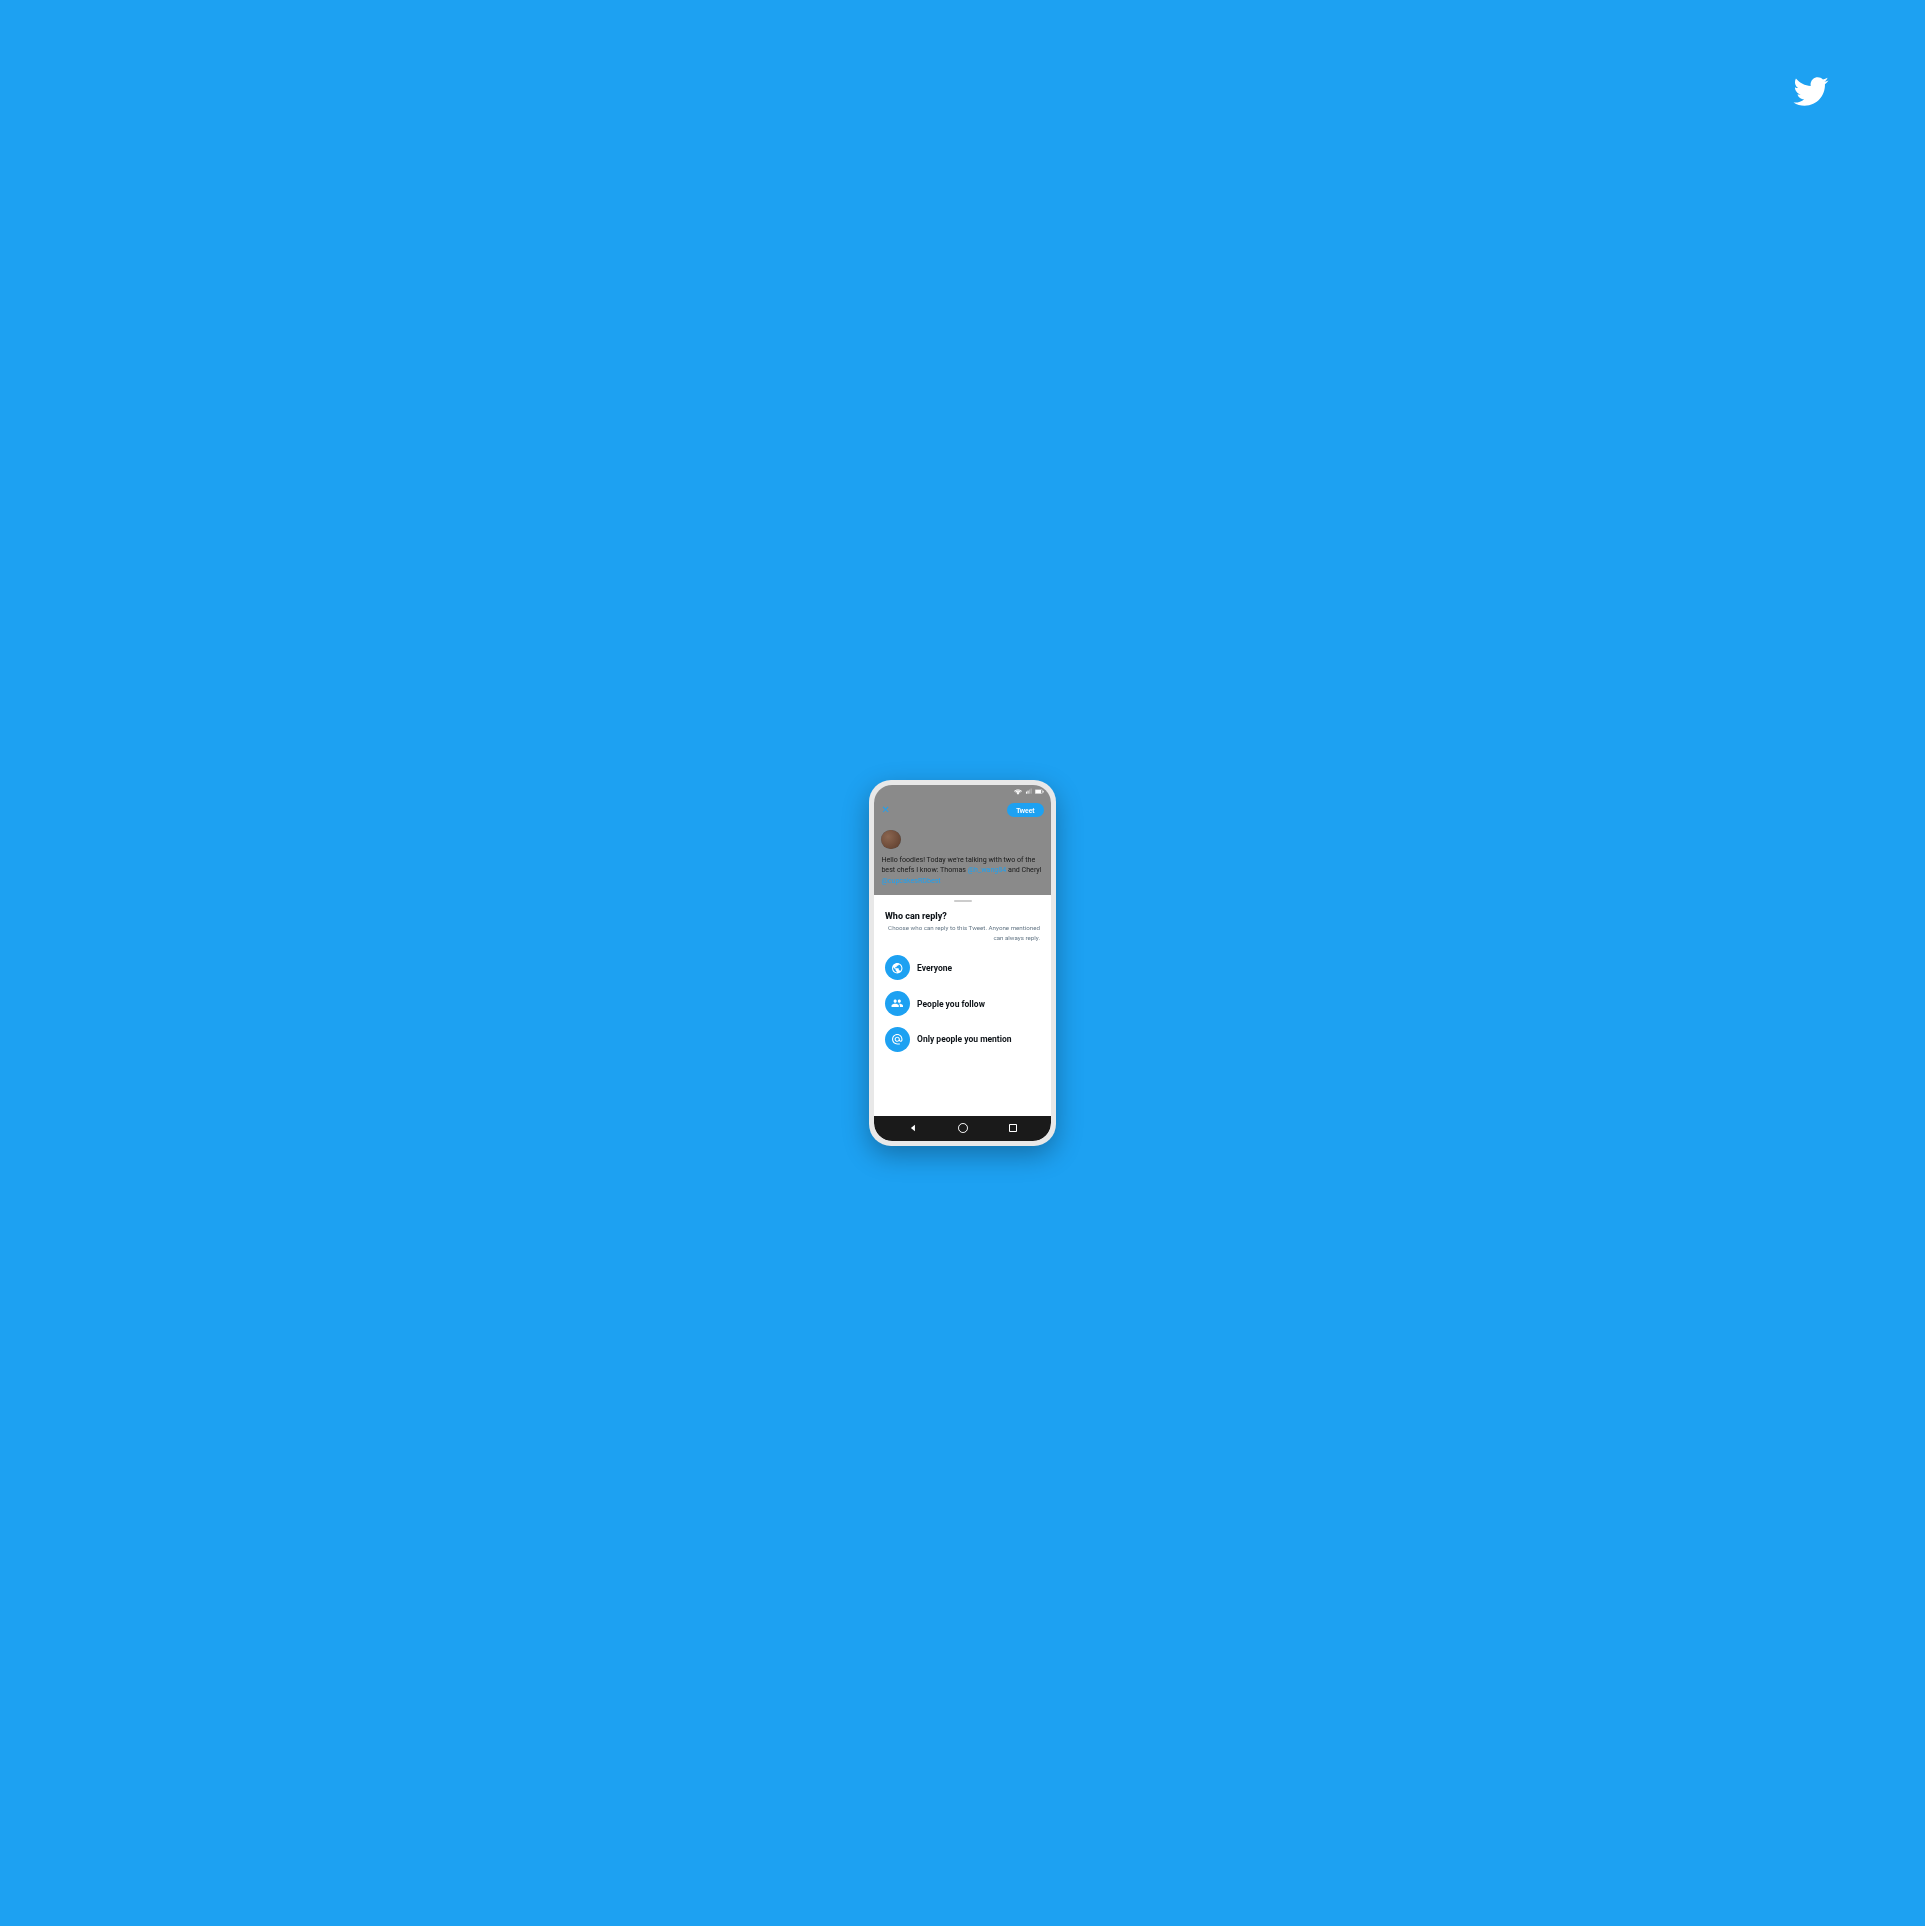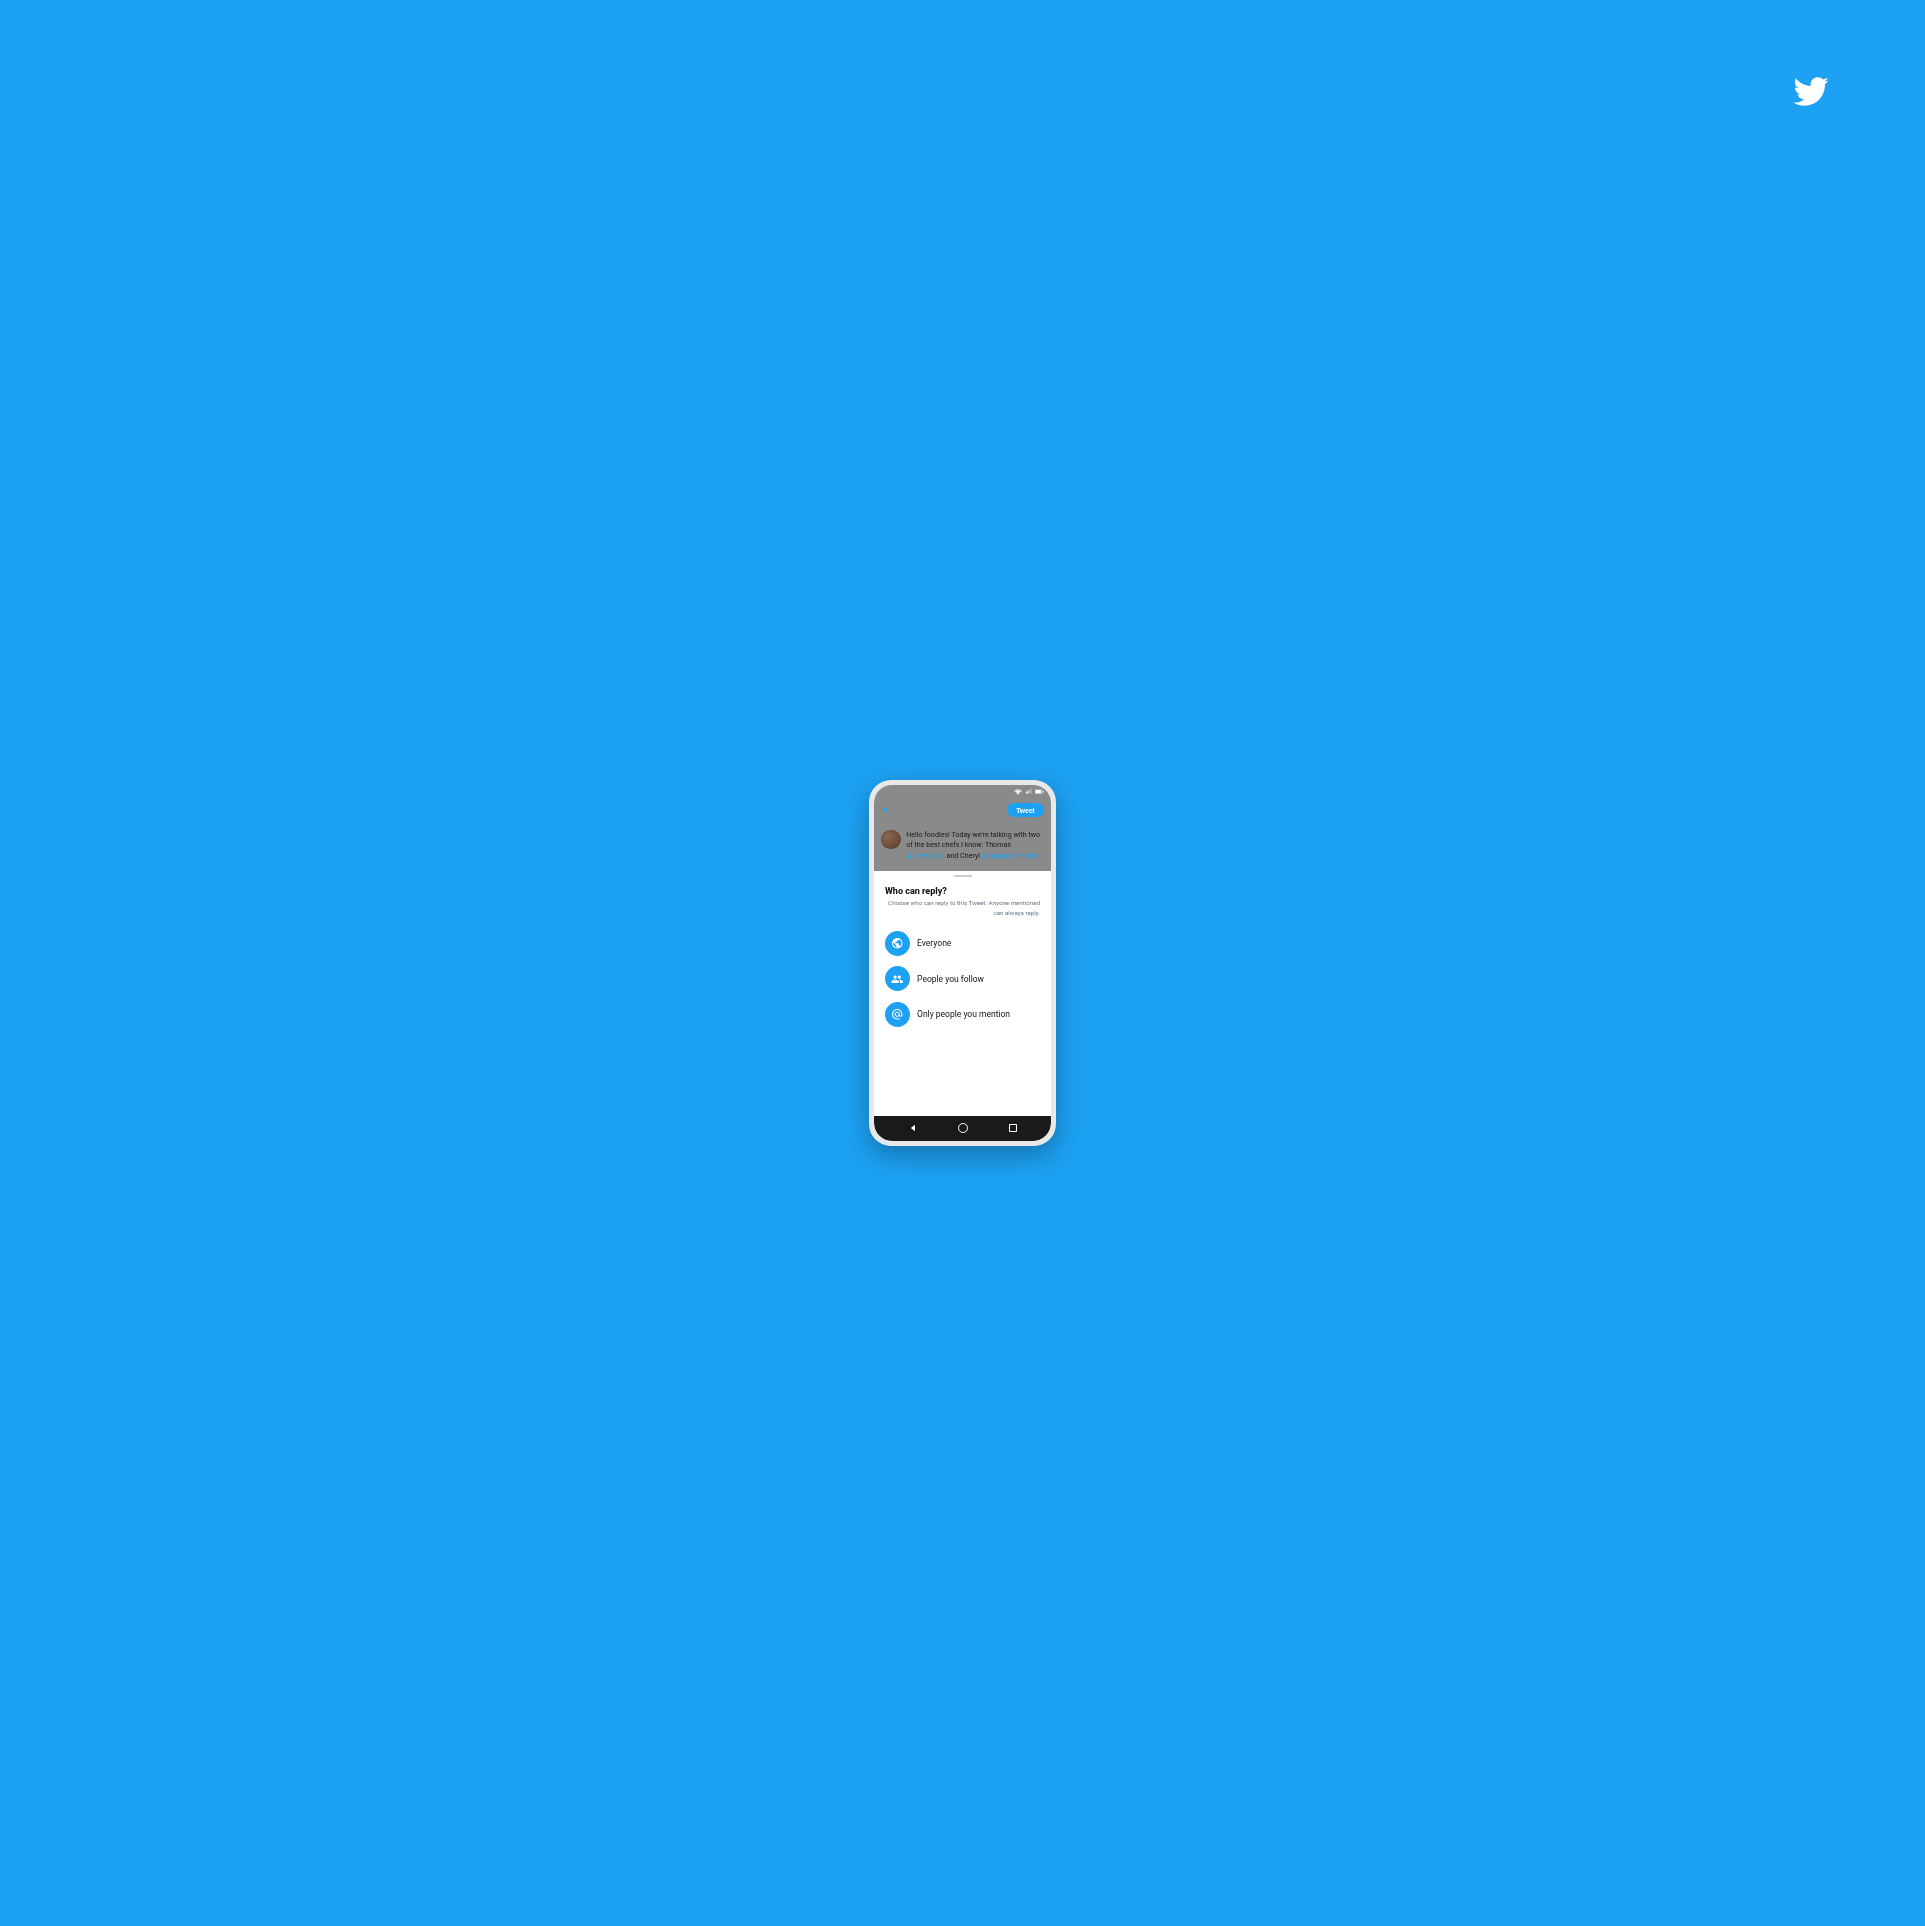--- a/index.html
+++ b/index.html
@@ -87,20 +87,21 @@
       font-weight: bold;
       cursor: pointer;
     }
 
     
     .tweet-content {
       background: #8a8a8a;
       padding: 5.3px 7.1px 9px;
       display: flex;
       gap: 5.3px;
+      flex-direction: column;
     }
 
     .avatar {
       width: 19.6px;
       height: 19.6px;
       border-radius: 50%;
       background: #555;
       flex-shrink: 0;
       overflow: hidden;
       display: flex;
@@ -187,21 +188,21 @@
     }
 
     .option-icon svg {
       fill: white;
       width: 12.5px;
       height: 12.5px;
     }
 
     .option-label {
       font-size: 8.5px;
-      font-weight: 400;
+      font-weight: 700;
       color: #0f1419;
     }
 
     
     .nav-bar {
       background: #1a1a1a;
       height: 25px;
       display: flex;
       align-items: center;
       justify-content: space-around;

